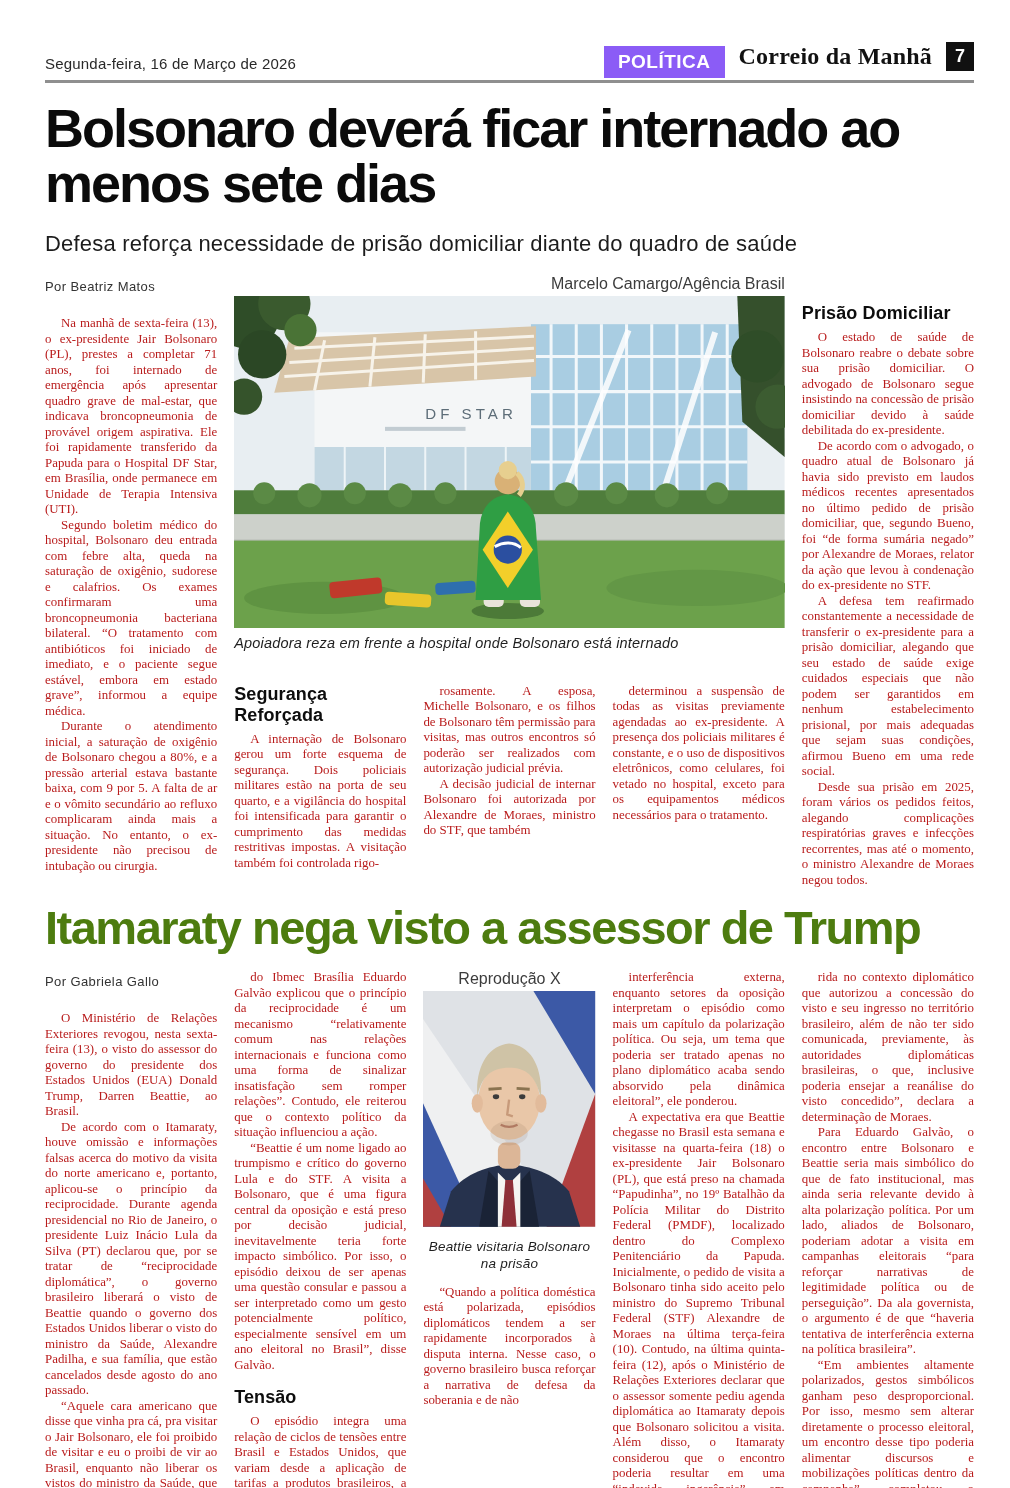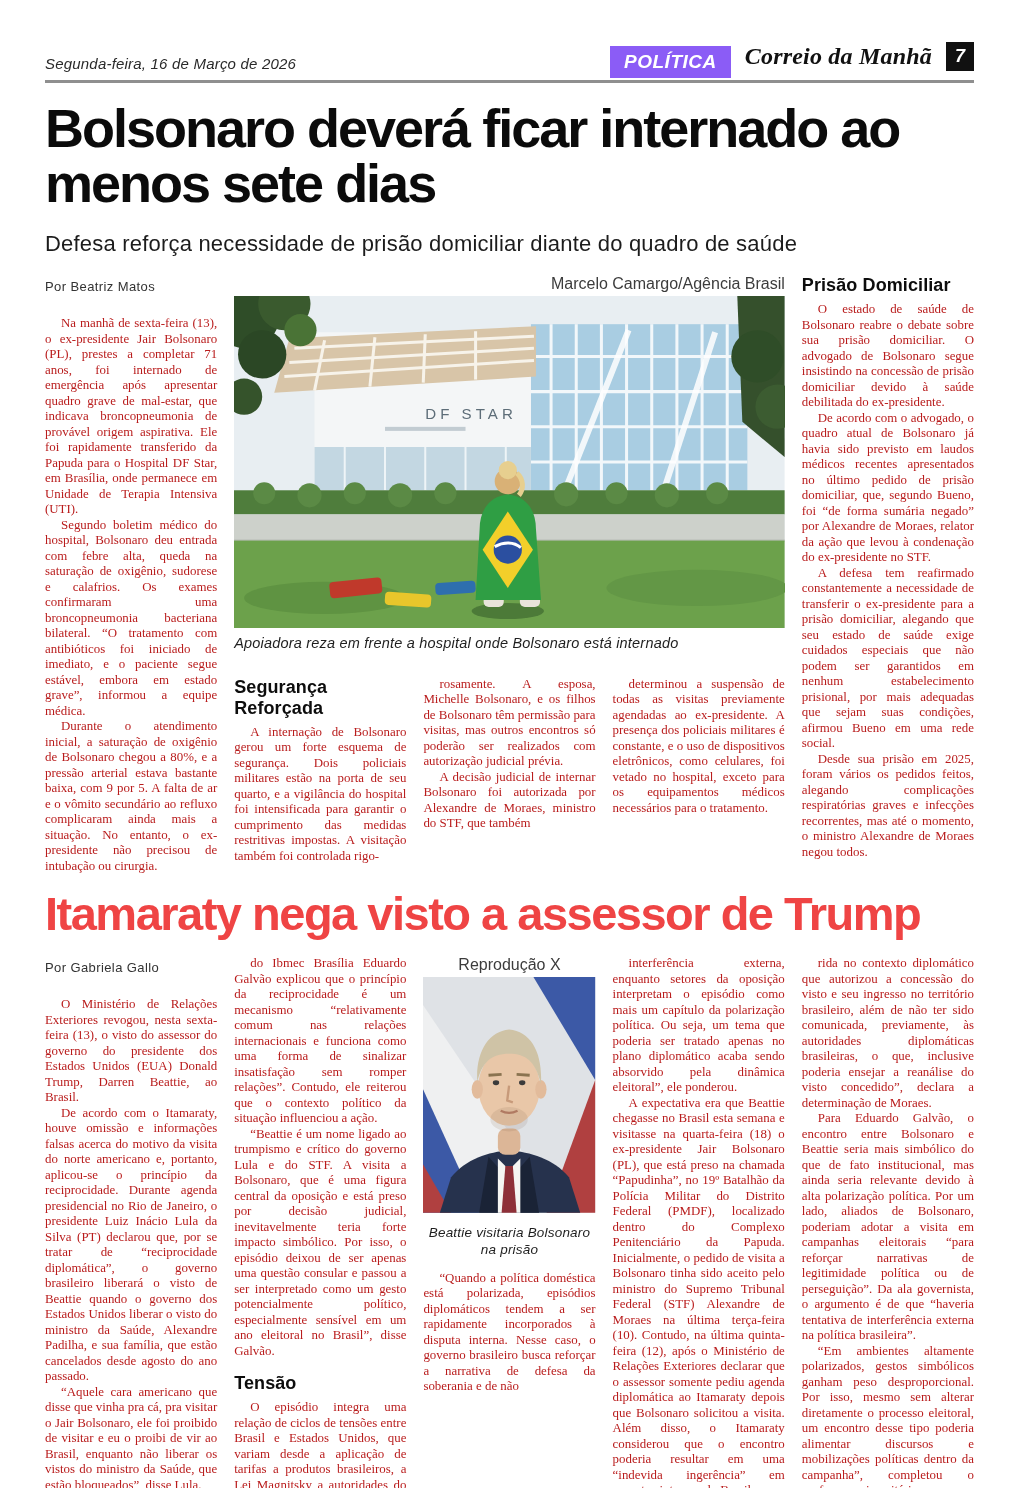--- a/index.html
+++ b/index.html
@@ -1,46 +1,46 @@
 <!DOCTYPE html>
 <html lang="pt"><head>
 <meta charset="utf-8">
 <style>
   html,body{margin:0;padding:0;background:#ffffff;}
   body{width:1010px;height:1488px;overflow:hidden;font-family:"Liberation Sans",sans-serif;color:#111;}
   .page{padding:0 36px 0 45px;}
   
-  .hdr{margin-top:40px;display:flex;align-items:flex-end;justify-content:space-between;border-bottom:3px solid #8f8f8f;padding-bottom:8px;font-style:italic;}
+  .hdr{margin-top:40px;display:flex;align-items:flex-end;justify-content:space-between;border-bottom:3px solid #8f8f8f;padding-bottom:8px;}
   .hdr-date{font-size:15px;color:#2a2a2a;letter-spacing:.2px;}
   .hdr-right{display:flex;align-items:center;gap:14px;}
   .badge-section{background:#8b5cf6;color:#fff;font-weight:700;font-size:19px;letter-spacing:.5px;padding:5px 14px;transform:translateY(6px);}
   .masthead{font-family:"Liberation Serif",serif;font-weight:700;font-size:24px;letter-spacing:.2px;}
   .badge-page{background:#111;color:#fff;font-weight:700;font-size:18px;padding:4px 9px;}
   
   .h1a{font-size:54px;line-height:1.02;font-weight:700;letter-spacing:-2px;margin:18px 0 0 0;color:#0b0b0b;}
   .sub{font-size:22px;font-weight:400;color:#1c1c1c;margin:20px 0 0 0;letter-spacing:.2px;}
-  .h2a{font-size:47px;line-height:1.02;font-weight:700;letter-spacing:-1.5px;margin:16px 0 0 0;color:#ef4444;}
+  .h2a{font-size:47px;line-height:1.02;font-weight:700;letter-spacing:-1.5px;margin:16px 0 0 0;color:#4d7c0f;}
   
   .grid{display:grid;grid-template-columns:repeat(5,1fr);column-gap:17px;margin-top:18px;}
   .byline{font-size:13px;color:#333;letter-spacing:.4px;margin:4px 0 22px 0;}
   p.b{font-family:"Liberation Serif",serif;font-size:12.9px;line-height:15.5px;text-align:justify;text-indent:16px;margin:0;color:#b91c1c;}
   .shead{font-size:18px;font-weight:700;letter-spacing:.1px;margin:0 0 6px 0;color:#0d0d0d;}
   .shead.mt{margin-top:14px;}
   .credit{font-size:16px;color:#3c3c3c;margin-bottom:3px;}
   .credit.r{text-align:right;}
   .credit.c{text-align:center;}
   .cap{font-size:14.5px;font-style:italic;color:#1f1f1f;margin-top:7px;letter-spacing:.2px;}
   .cap.c{text-align:center;font-size:13.5px;line-height:1.25;}
   .photoblock svg{display:block;width:100%;height:auto;}
   .a1-col1{grid-column:1;grid-row:1 / span 2;}
   .a1-photo{grid-column:2 / span 3;grid-row:1;}
   .a1-c2{grid-column:2;grid-row:2;margin-top:16px;}
   .a1-c3{grid-column:3;grid-row:2;margin-top:16px;}
   .a1-c4{grid-column:4;grid-row:2;margin-top:16px;}
-  .a1-col5{grid-column:5;grid-row:1 / span 2;}
+  .a1-col5{grid-column:5;grid-row:1 / span 2;margin-top:28px;}
   .a2-photo{margin:2px 0 12px 0;}
 </style>
 </head>
 <body>
 
 <div class="page">
 
   <div class="hdr">
     <span class="hdr-date">Segunda-feira, 16 de Março de 2026</span>
     <span class="hdr-right">

